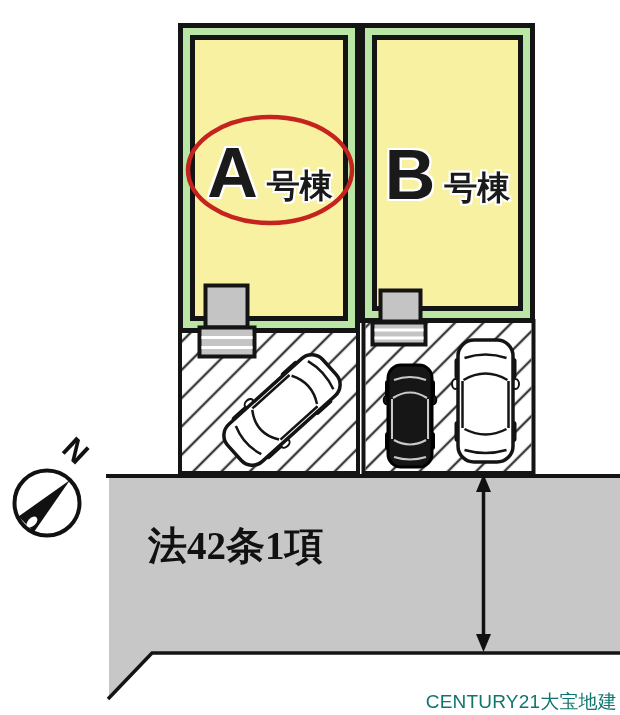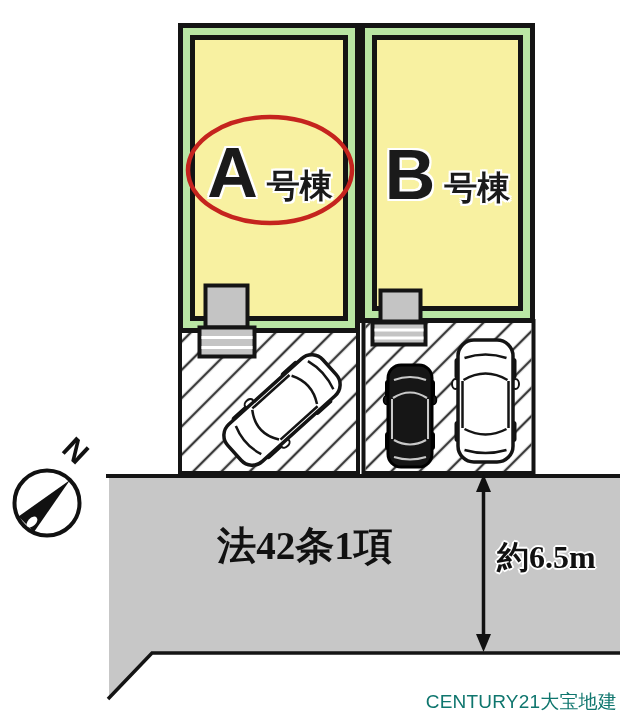--- a/index.html
+++ b/index.html
@@ -11,21 +11,21 @@
   .t{position:absolute;white-space:nowrap;color:#141414;}
   .lot-label{
     display:flex;justify-content:center;align-items:baseline;
     font-weight:bold;color:#1a1a1a;
     text-shadow:-2px 0 0 #fff,2px 0 0 #fff,0 -2px 0 #fff,0 2px 0 #fff,
       -2px -2px 0 #fff,2px -2px 0 #fff,-2px 2px 0 #fff,2px 2px 0 #fff;
   }
   .lot-letter{font-size:70px;line-height:1;}
   .lot-suffix{font-size:33px;line-height:1;margin-left:9px;}
   .road-name{
-    left:148px;top:524px;width:314px;text-align:center;
+    left:148px;top:524px;width:314px;
     font-family:"Liberation Serif","DejaVu Serif",serif;
     font-weight:bold;font-size:39px;line-height:1.12;color:#111;
   }
   .road-width{
     left:497px;top:536px;
     font-family:"Liberation Serif","DejaVu Serif",serif;
     font-weight:bold;font-size:32px;color:#111;
     text-shadow:-2px 0 0 #fff,2px 0 0 #fff,0 -2px 0 #fff,0 2px 0 #fff,
       -1px -1px 0 #fff,1px -1px 0 #fff,-1px 1px 0 #fff,1px 1px 0 #fff;
   }
@@ -152,19 +152,18 @@
 
   <div class="t lot-label" style="left:362px;top:140px;width:171px;">
     <span class="lot-letter">B</span>
     <span class="lot-suffix">号棟</span>
   </div>
 
   <div class="t road-name">
     <div>法42条1項</div>
   </div>
 
-  <div class="t road-width">約6.5m</div>
 
   <div class="t north">N</div>
 
   <div class="t watermark">CENTURY21大宝地建</div>
 
 </div>
 
 </body></html>

